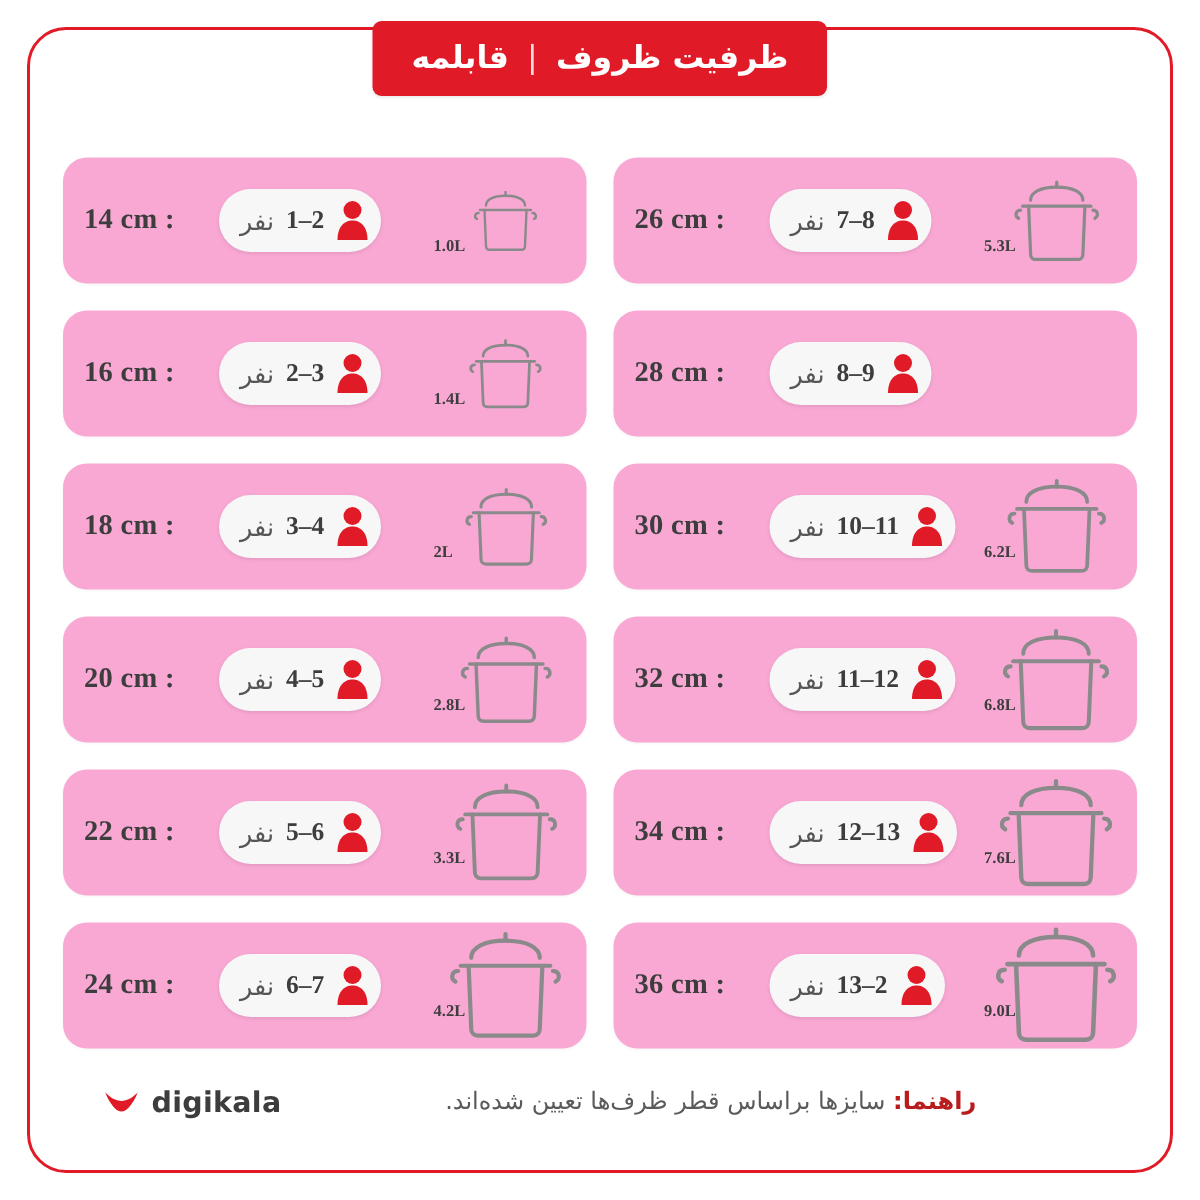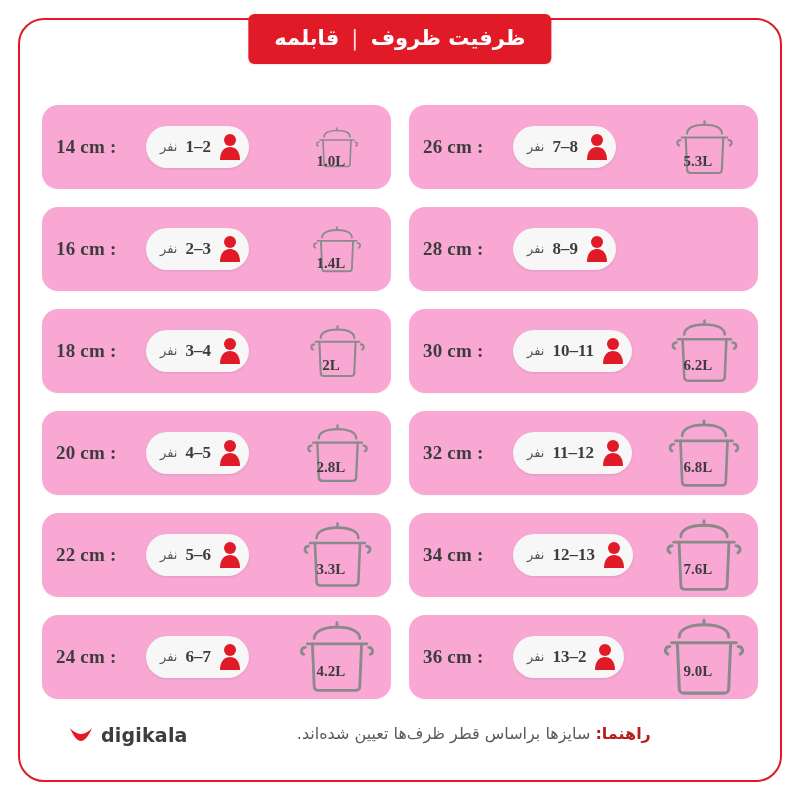--- a/index.html
+++ b/index.html
@@ -98,41 +98,41 @@
     direction: ltr;
   }
   .persons-pill .count {
     font-size: 17px;
     font-weight: bold;
     color: #3d3d3d;
     white-space: nowrap;
     text-align: center;
   }
   .persons-pill .nafar {
-    font-size: 13px;
+    font-size: 17px;
     color: #555;
     white-space: nowrap;
   }
   .person-icon { display: block; }
   .pot-wrap {
     margin-left: auto;
     position: relative;
     display: flex;
     align-items: center;
     justify-content: center;
     height: 78px;
     width: 96px;
   }
   .pot-wrap svg { display: block; }
   .vol {
     position: absolute;
     left: 0; right: 12px;
     bottom: 16px;
-    text-align: center;
-    font-size: 15px;
+    text-align: left;
+    font-size: 11px;
     font-weight: bold;
     color: #3d3d3d;
     pointer-events: none;
   }
 
   
   #footer {
     position: absolute;
     left: 40px; right: 40px;
     bottom: 36px;

